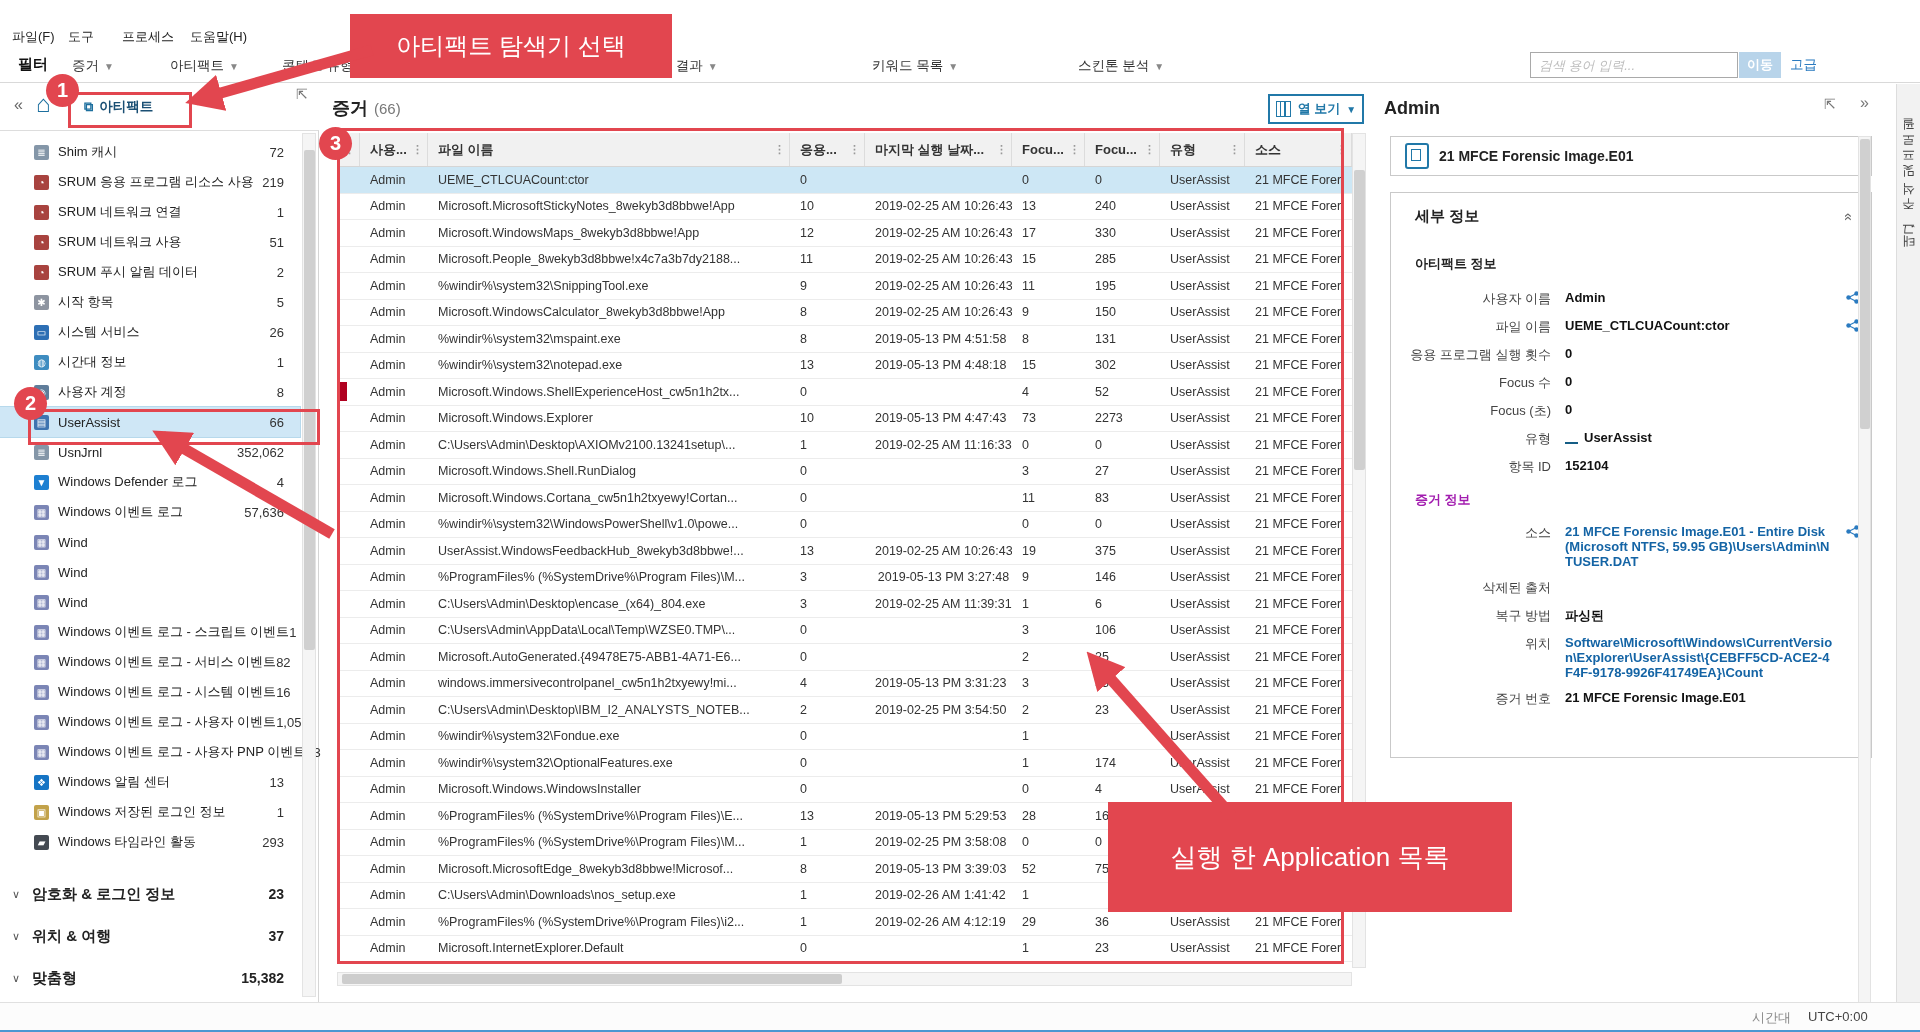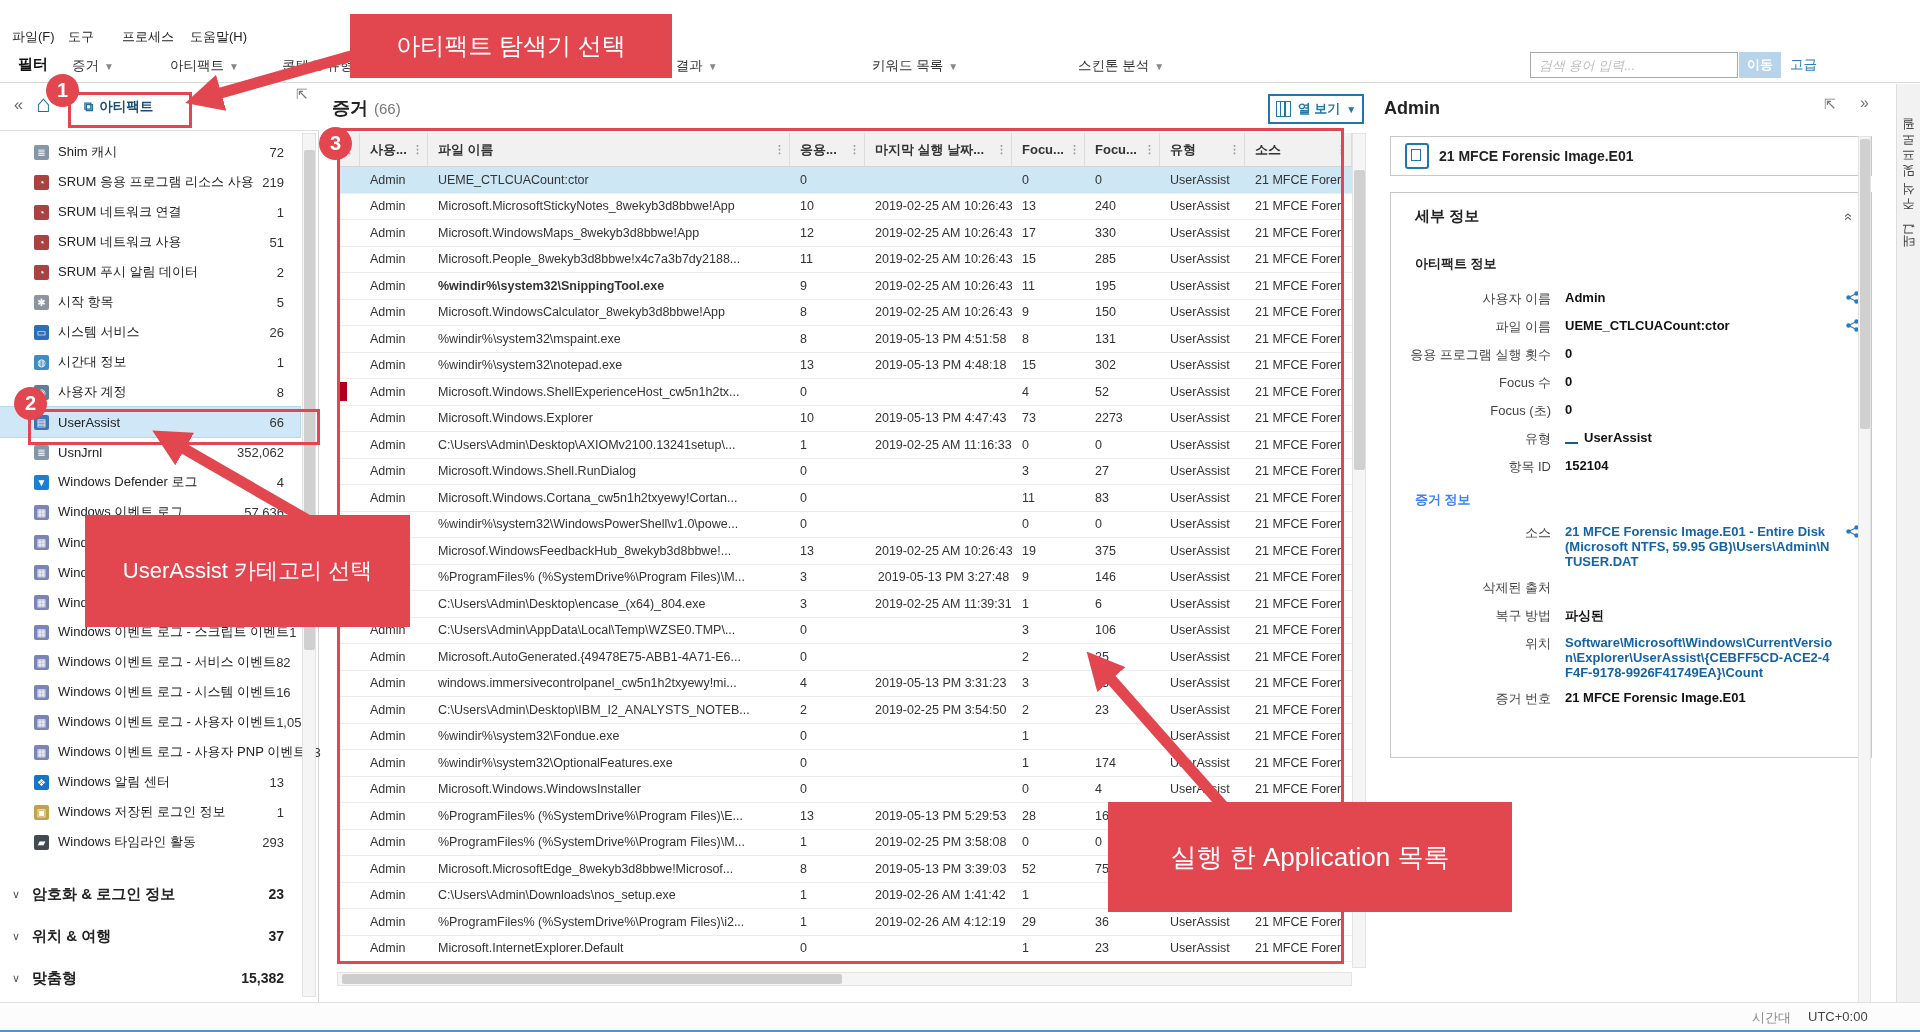--- a/index.html
+++ b/index.html
@@ -79,21 +79,21 @@
   .dcard{position:absolute;left:18px;width:482px;border:1px solid #c9c9c9;background:#fff;box-sizing:border-box;}
   #dcard1{top:52px;height:40px;display:flex;align-items:center;padding-left:14px;}
   .evicon{width:20px;height:22px;border:2px solid #2178a8;border-radius:3px;margin-right:10px;position:relative;}
   .evicon:after{content:"";position:absolute;left:4px;top:4px;width:8px;height:10px;border:1.5px solid #2178a8;}
   #dcard1-label{font-size:14px;font-weight:bold;color:#222;}
   #dcard2{top:108px;height:566px;}
   #sec-title{position:absolute;left:24px;top:14px;font-size:15px;font-weight:bold;color:#222;}
   #sec-collapse{position:absolute;right:18px;top:16px;font-size:14px;color:#666;display:inline-block;transform:rotate(90deg);}
   #artinfo-title{position:absolute;left:24px;top:62px;font-size:13px;font-weight:bold;color:#222;}
   #art-fields{position:absolute;left:0;top:92px;width:482px;}
-  #evinfo-title{position:absolute;left:24px;top:298px;font-size:13px;font-weight:bold;color:#3b82f6;}
+  #evinfo-title{position:absolute;left:24px;top:298px;font-size:13px;font-weight:bold;color:#a21caf;}
   #ev-fields{position:absolute;left:0;top:326px;width:482px;}
   .frow{display:flex;padding:5px 0;}
   .flabel{width:160px;text-align:right;font-size:13px;color:#444;flex:none;}
   .fvalue{margin-left:14px;font-size:13px;font-weight:bold;color:#111;width:268px;word-break:break-all;}
   .fvalue.link{color:#1464a5;}
   .ficon{margin-left:auto;margin-right:14px;flex:none;}
   .typeicon{display:inline-block;width:13px;height:13px;background:#2178a8;vertical-align:-2px;margin-right:6px;
     background-image:linear-gradient(#fff 0,#fff 0);box-shadow:inset 0 -2px 0 #155d85;position:relative;}
   .typeicon:after{content:"≡";color:#fff;font-size:10px;position:absolute;left:2px;top:-1px;line-height:13px;}
   #detail-scroll{left:486px;top:52px;width:13px;height:900px;}
@@ -378,21 +378,21 @@
           <div class="tcell" style="width: 75px;">11</div>
           <div class="tcell" style="width: 147px;">2019-02-25 AM 10:26:43</div>
           <div class="tcell" style="width: 73px;">15</div>
           <div class="tcell" style="width: 75px;">285</div>
           <div class="tcell" style="width: 85px;">UserAssist</div>
           <div class="tcell" style="width: 107px;">21 MFCE Forer</div>
         </div>
         <div class="trow">
           <div class="tcell" style="width: 23px; padding: 0px;"></div>
           <div class="tcell" style="width: 68px;">Admin</div>
-          <div class="tcell" style="width: 362px; font-weight: bold;">%windir%\system32\SnippingTool.exe</div>
+          <div class="tcell" style="width: 362px;">%windir%\system32\SnippingTool.exe</div>
           <div class="tcell" style="width: 75px;">9</div>
           <div class="tcell" style="width: 147px;">2019-02-25 AM 10:26:43</div>
           <div class="tcell" style="width: 73px;">11</div>
           <div class="tcell" style="width: 75px;">195</div>
           <div class="tcell" style="width: 85px;">UserAssist</div>
           <div class="tcell" style="width: 107px;">21 MFCE Forer</div>
         </div>
         <div class="trow">
           <div class="tcell" style="width: 23px; padding: 0px;"></div>
           <div class="tcell" style="width: 68px;">Admin</div>
@@ -490,21 +490,21 @@
           <div class="tcell" style="width: 75px;">0</div>
           <div class="tcell" style="width: 147px;"></div>
           <div class="tcell" style="width: 73px;">0</div>
           <div class="tcell" style="width: 75px;">0</div>
           <div class="tcell" style="width: 85px;">UserAssist</div>
           <div class="tcell" style="width: 107px;">21 MFCE Forer</div>
         </div>
         <div class="trow">
           <div class="tcell" style="width: 23px; padding: 0px;"></div>
           <div class="tcell" style="width: 68px;">Admin</div>
-          <div class="tcell" style="width: 362px;">Microsof.WindowsFeedbackHub_8wekyb3d8bbwe!...</div>
+          <div class="tcell" style="width: 362px;">UserAssist.WindowsFeedbackHub_8wekyb3d8bbwe!...</div>
           <div class="tcell" style="width: 75px;">13</div>
           <div class="tcell" style="width: 147px;">2019-02-25 AM 10:26:43</div>
           <div class="tcell" style="width: 73px;">19</div>
           <div class="tcell" style="width: 75px;">375</div>
           <div class="tcell" style="width: 85px;">UserAssist</div>
           <div class="tcell" style="width: 107px;">21 MFCE Forer</div>
         </div>
         <div class="trow">
           <div class="tcell" style="width: 23px; padding: 0px;"></div>
           <div class="tcell" style="width: 68px;">Admin</div>
@@ -788,21 +788,20 @@
 
   <div id="statusbar">
     <div id="tz-label">시간대</div>
     <div id="tz-value">UTC+0:00</div>
   </div>
 
   <div id="rect3"></div>
   <div class="anno-box" style="left:68px;top:92px;width:124px;height:36px;"></div>
   <div class="anno-box" style="left:28px;top:409px;width:292px;height:36px;"></div>
   <div class="anno-callout" style="left:350px;top:14px;width:322px;height:64px;font-size:24px;">아티팩트 탐색기 선택</div>
-  <div class="anno-callout" style="left:85px;top:515px;width:325px;height:112px;font-size:22px;">UserAssist 카테고리 선택</div>
   <div class="anno-callout" style="left:1108px;top:802px;width:404px;height:110px;font-size:26px;">실행 한 Application 목록</div>
   <div class="anno-circle" style="left:46px;top:74px;">1</div>
   <div class="anno-circle" style="left:14px;top:387px;">2</div>
   <div class="anno-circle" style="left:319px;top:127px;">3</div>
   <svg id="arrows">
     <defs>
       <marker id="ah" viewBox="0 0 10 10" refX="7" refY="5" markerWidth="3.4" markerHeight="3.4" orient="auto">
         <path d="M0,0 L10,5 L0,10 z" fill="#e2464f"></path>
       </marker>
     </defs>

